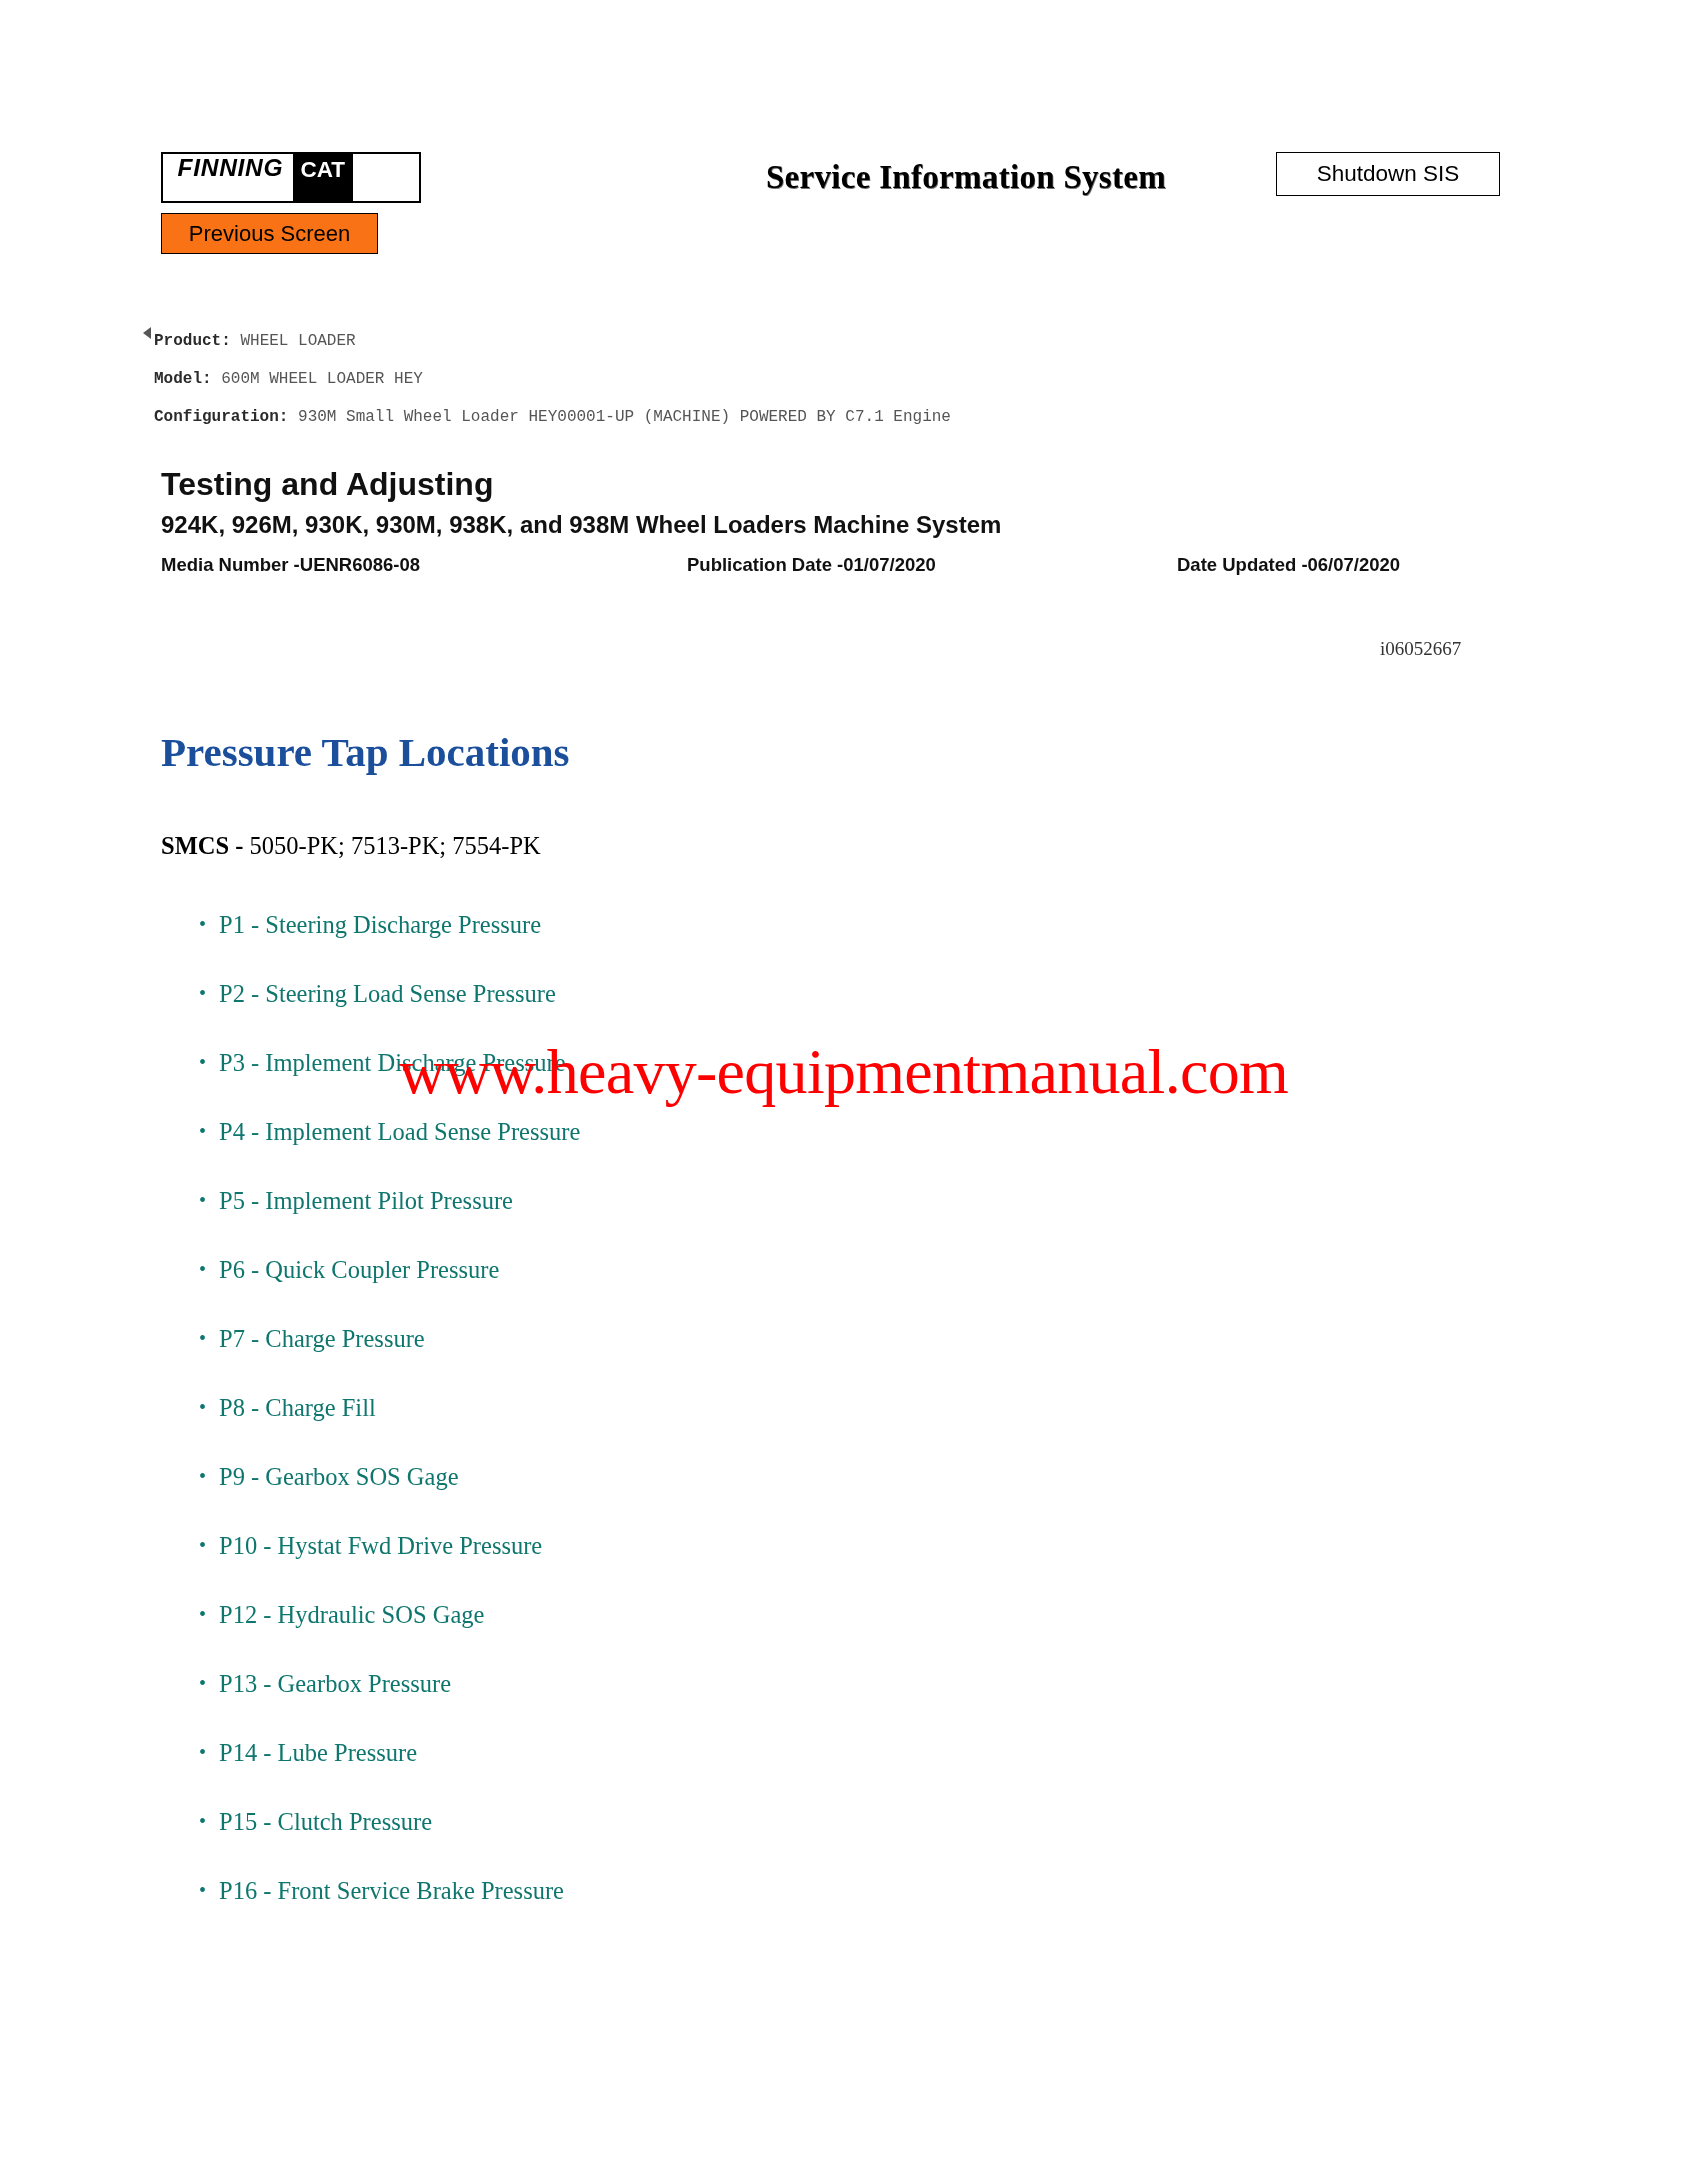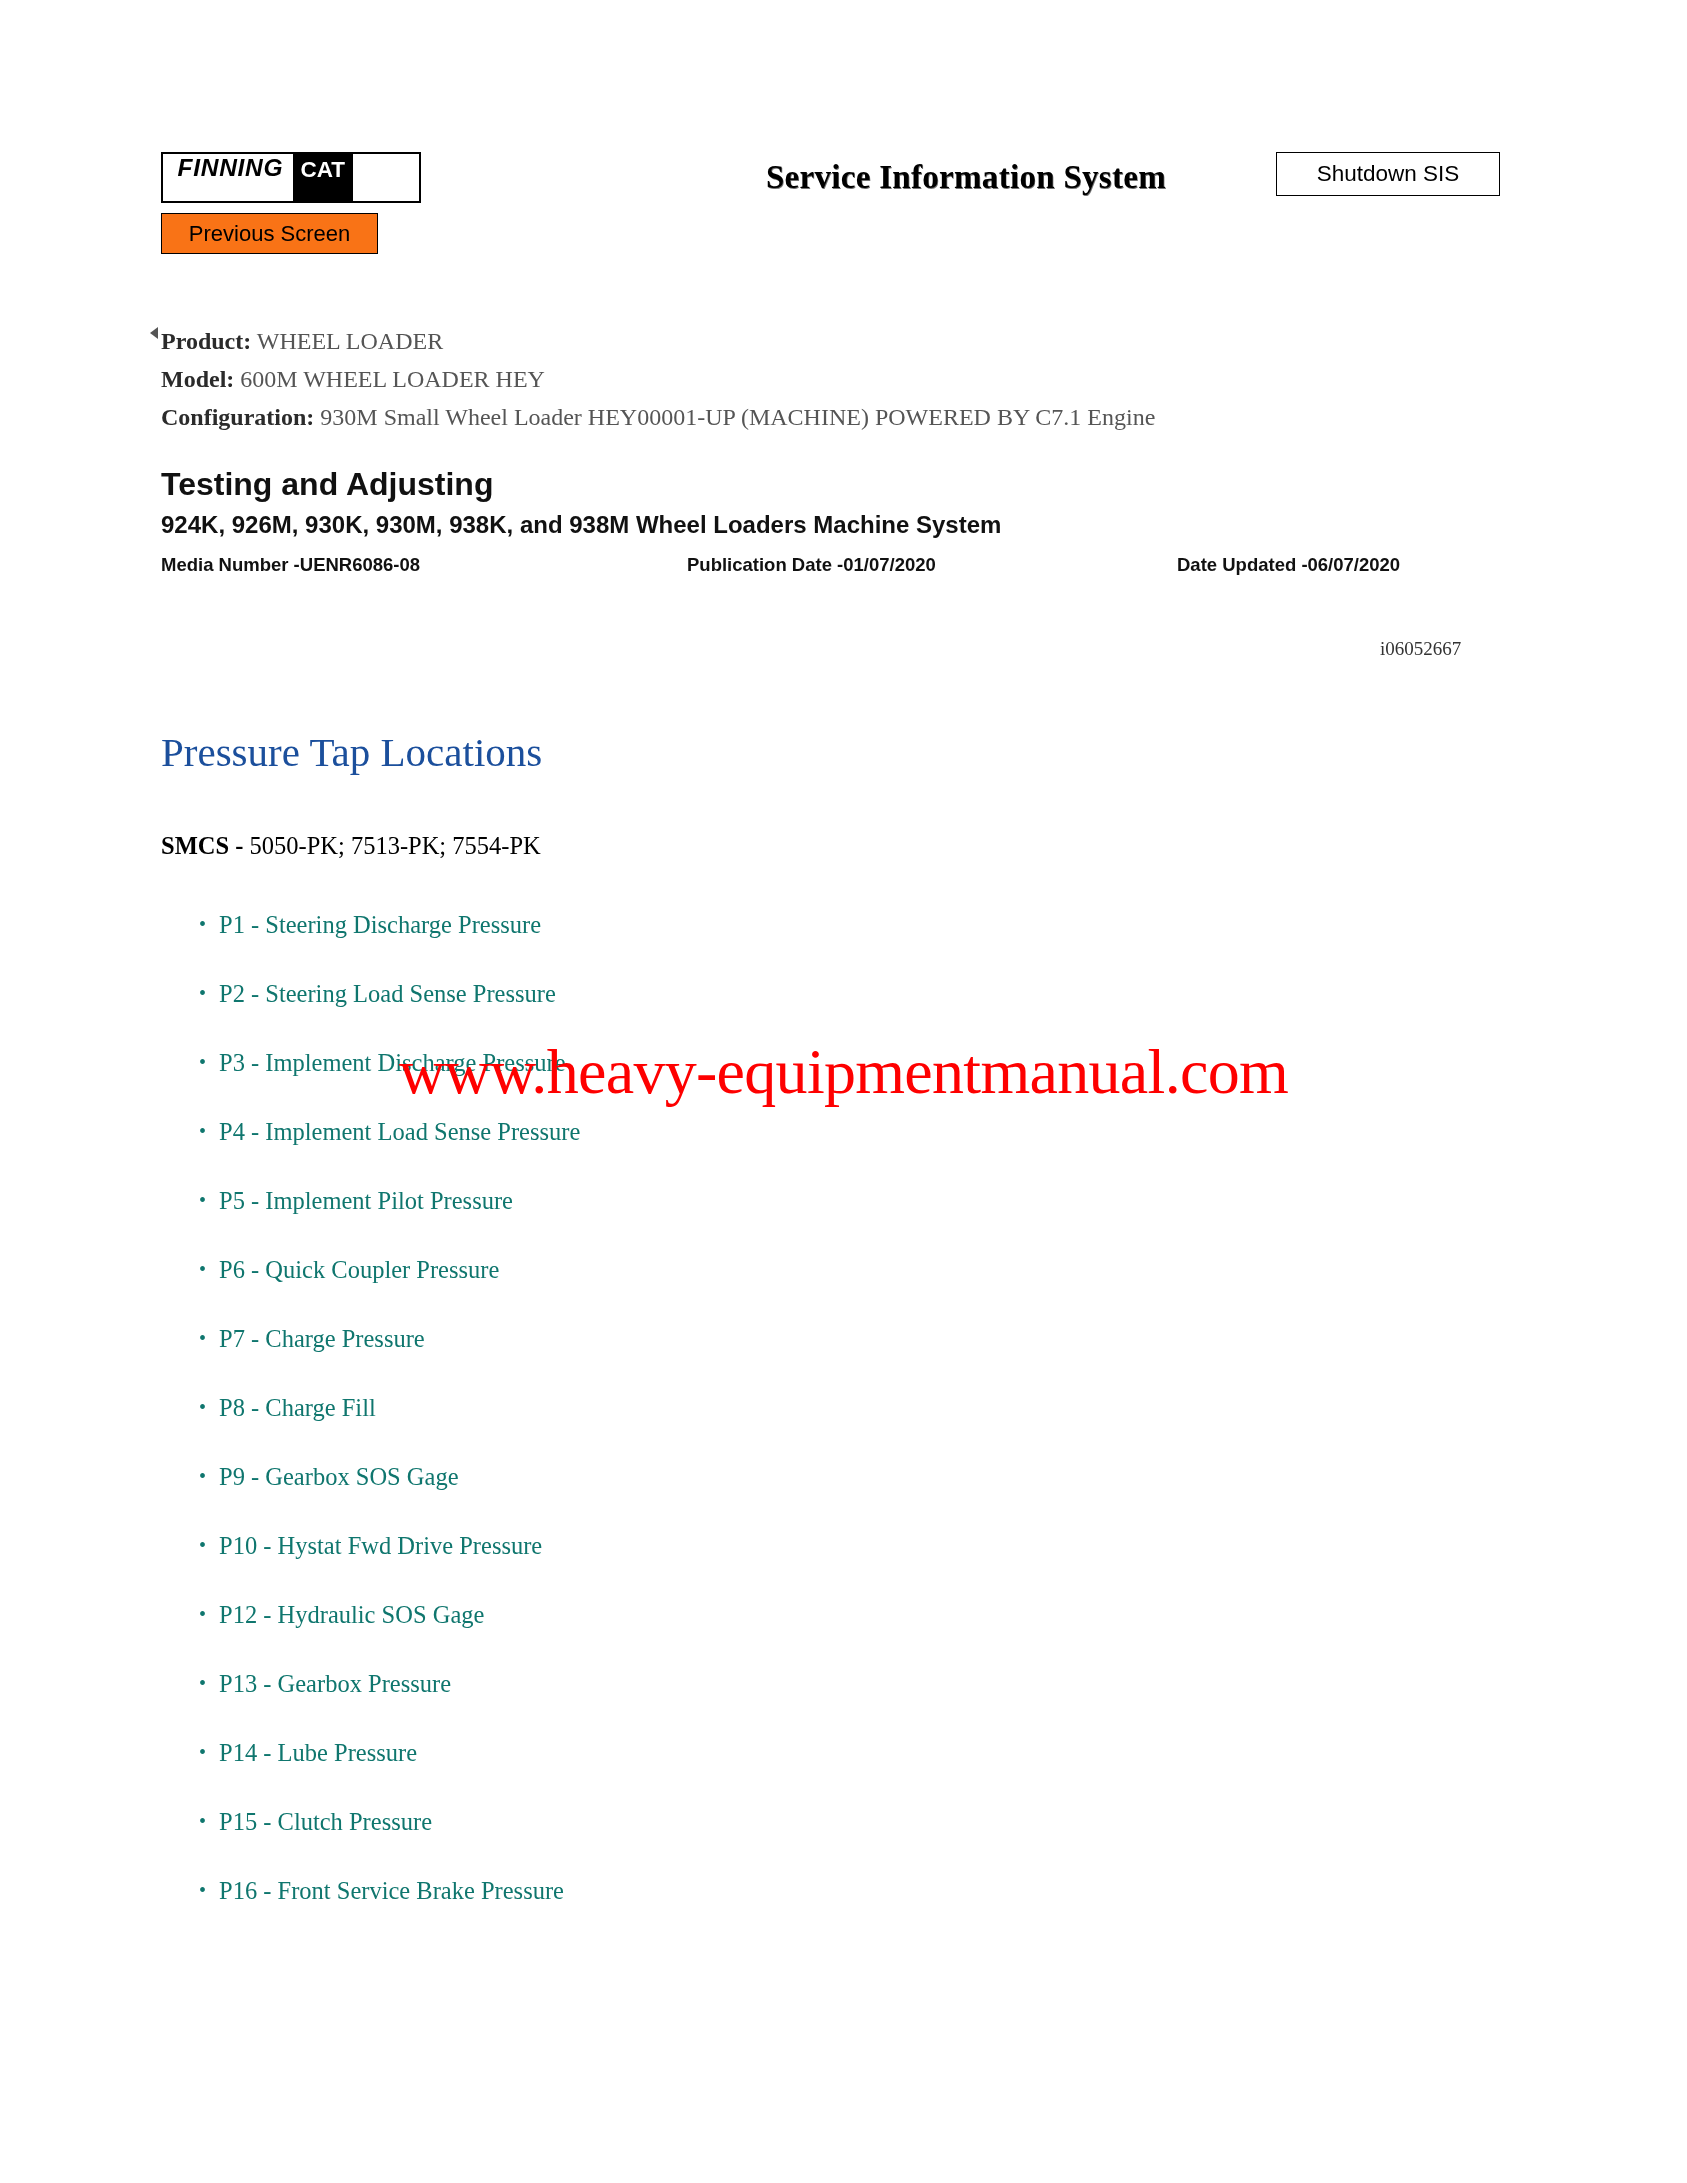--- a/index.html
+++ b/index.html
@@ -105,26 +105,26 @@
     color: #000000;
     display: flex;
     align-items: center;
     justify-content: center;
     cursor: pointer;
   }
 
   
   .meta {
     position: absolute;
-    left: 161px;
+    left: 154px;
     top: 322px;
     width: 1323px;
-    font-family: Liberation Serif, serif;
+    font-family: Liberation Mono, monospace;
     color: #4a4a4a;
-    font-size: 24px;
+    font-size: 16px;
     line-height: 38px;
   }
   .meta-row { white-space: nowrap; }
   .meta-label {
     color: #2b2b2b;
     font-weight: bold;
   }
   .meta-value { color: #555555; }
   .back-arrow {
     position: absolute;
@@ -178,21 +178,21 @@
     font-size: 19px;
     color: #333333;
   }
 
   
   .section-heading {
     position: absolute;
     left: 161px;
     top: 728px;
     font-family: "Liberation Serif", serif;
-    font-weight: normal;
+    font-weight: bold;
     font-size: 41px;
     color: #1b4f9c;
   }
 
   .smcs {
     position: absolute;
     left: 161px;
     top: 832px;
     font-family: "Liberation Serif", serif;
     font-size: 24.5px;

